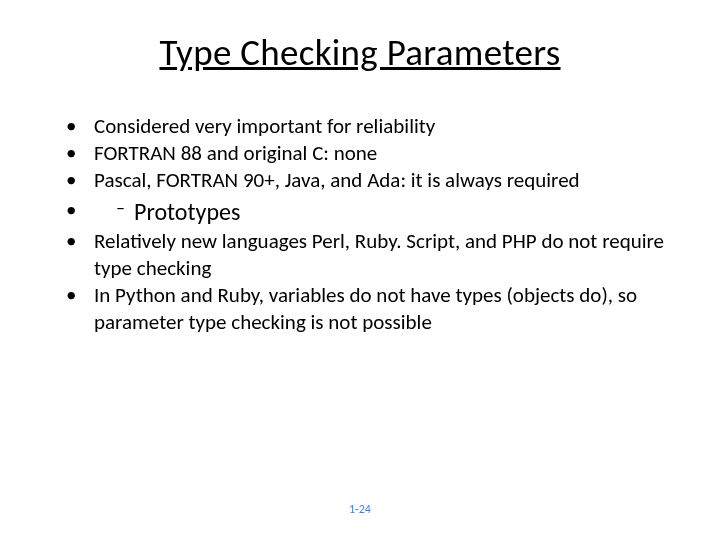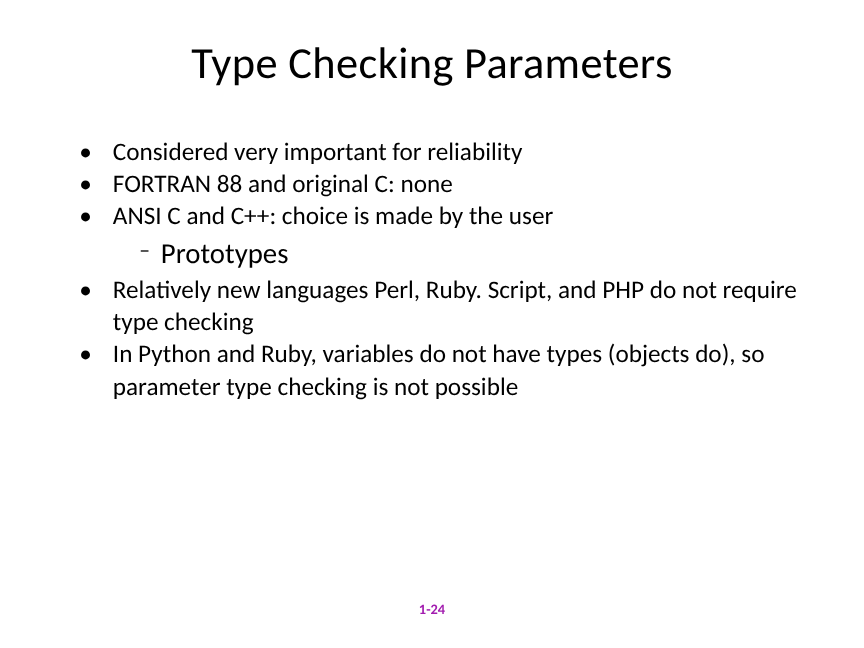--- a/index.html
+++ b/index.html
@@ -15,20 +15,21 @@
       color: #000000;
       position: relative;
       padding: 30px 48px 0 48px;
     }
     .title {
       font-size: 37px;
       font-weight: 400;
       text-align: center;
       margin-bottom: 38px;
       letter-spacing: 0.3px;
+      text-decoration: underline;
     }
     .content {
       font-size: 21px;
       line-height: 1.28;
     }
     ul.main-list {
       list-style: none;
       padding-left: 28px;
     }
     ul.main-list > li {
@@ -59,34 +60,34 @@
       left: 0px;
       font-size: 18px;
     }
     .footer {
       position: absolute;
       bottom: 24px;
       left: 0;
       width: 100%;
       text-align: center;
       font-size: 12px;
-      color: #a21caf;
-      font-weight: bold;
+      color: #3b82f6;
     }
   </style>
 </head>
 <body>
 
 <div class="title">Type Checking Parameters</div>
 
 <div class="content">
   <ul class="main-list">
     <li><span>Considered very important for reliability</span></li>
     <li><span>FORTRAN 88 and original C: none</span></li>
-    <li><span>ANSI C and C++: choice is made by the user</span>
+    <li><span>Pascal, FORTRAN 90+, Java, and Ada: it is always required</span></li>
+    <li>
       <ul class="sub-list">
         <li><span>Prototypes</span></li>
       </ul>
     </li>
     <li><span>Relatively new languages Perl, Ruby. Script, and PHP do not require type checking</span></li>
     <li><span>In Python and Ruby, variables do not have types (objects do), so parameter type checking is not possible</span></li>
   </ul>
 </div>
 
 <div class="footer">1-24</div>

